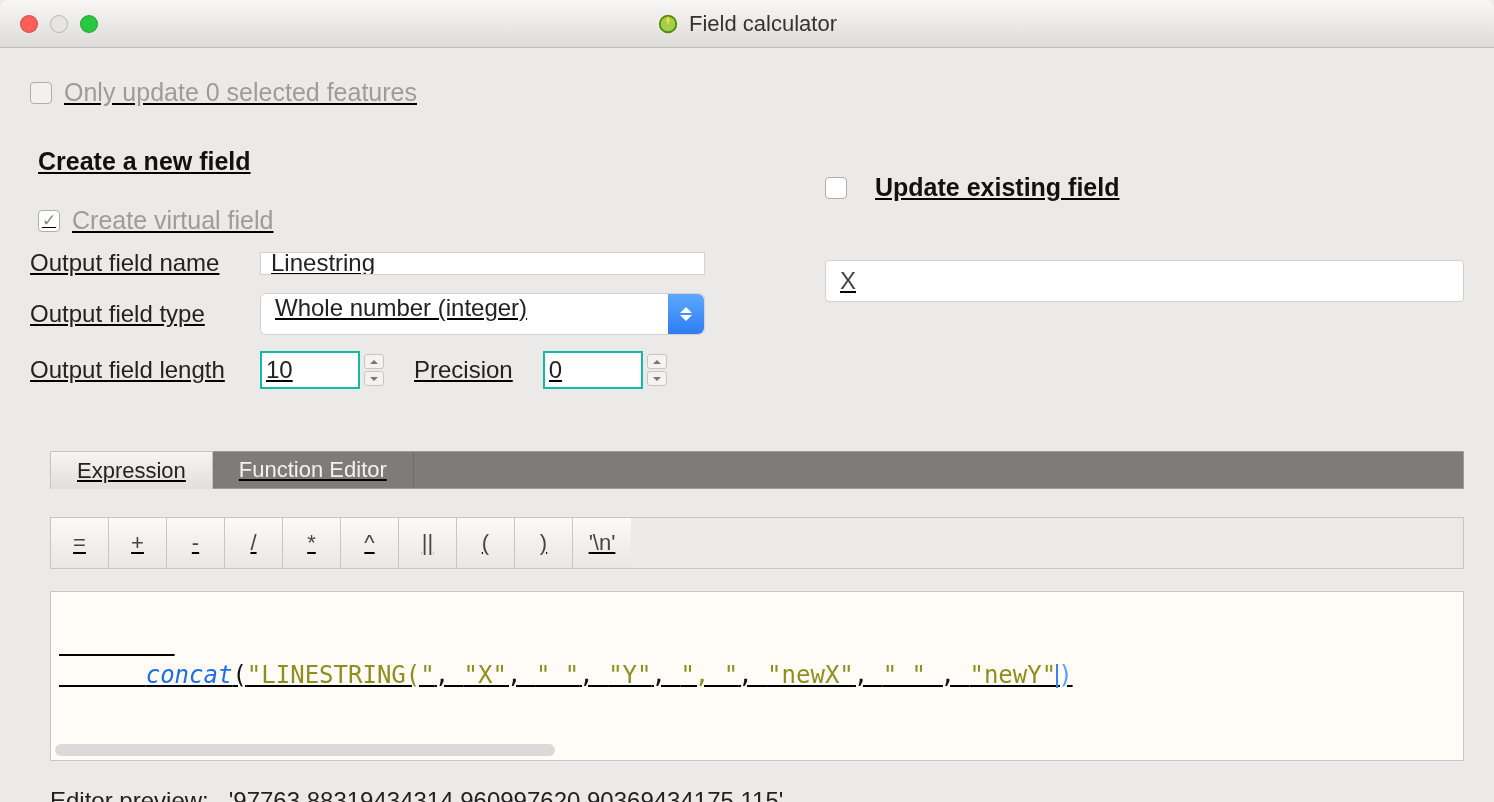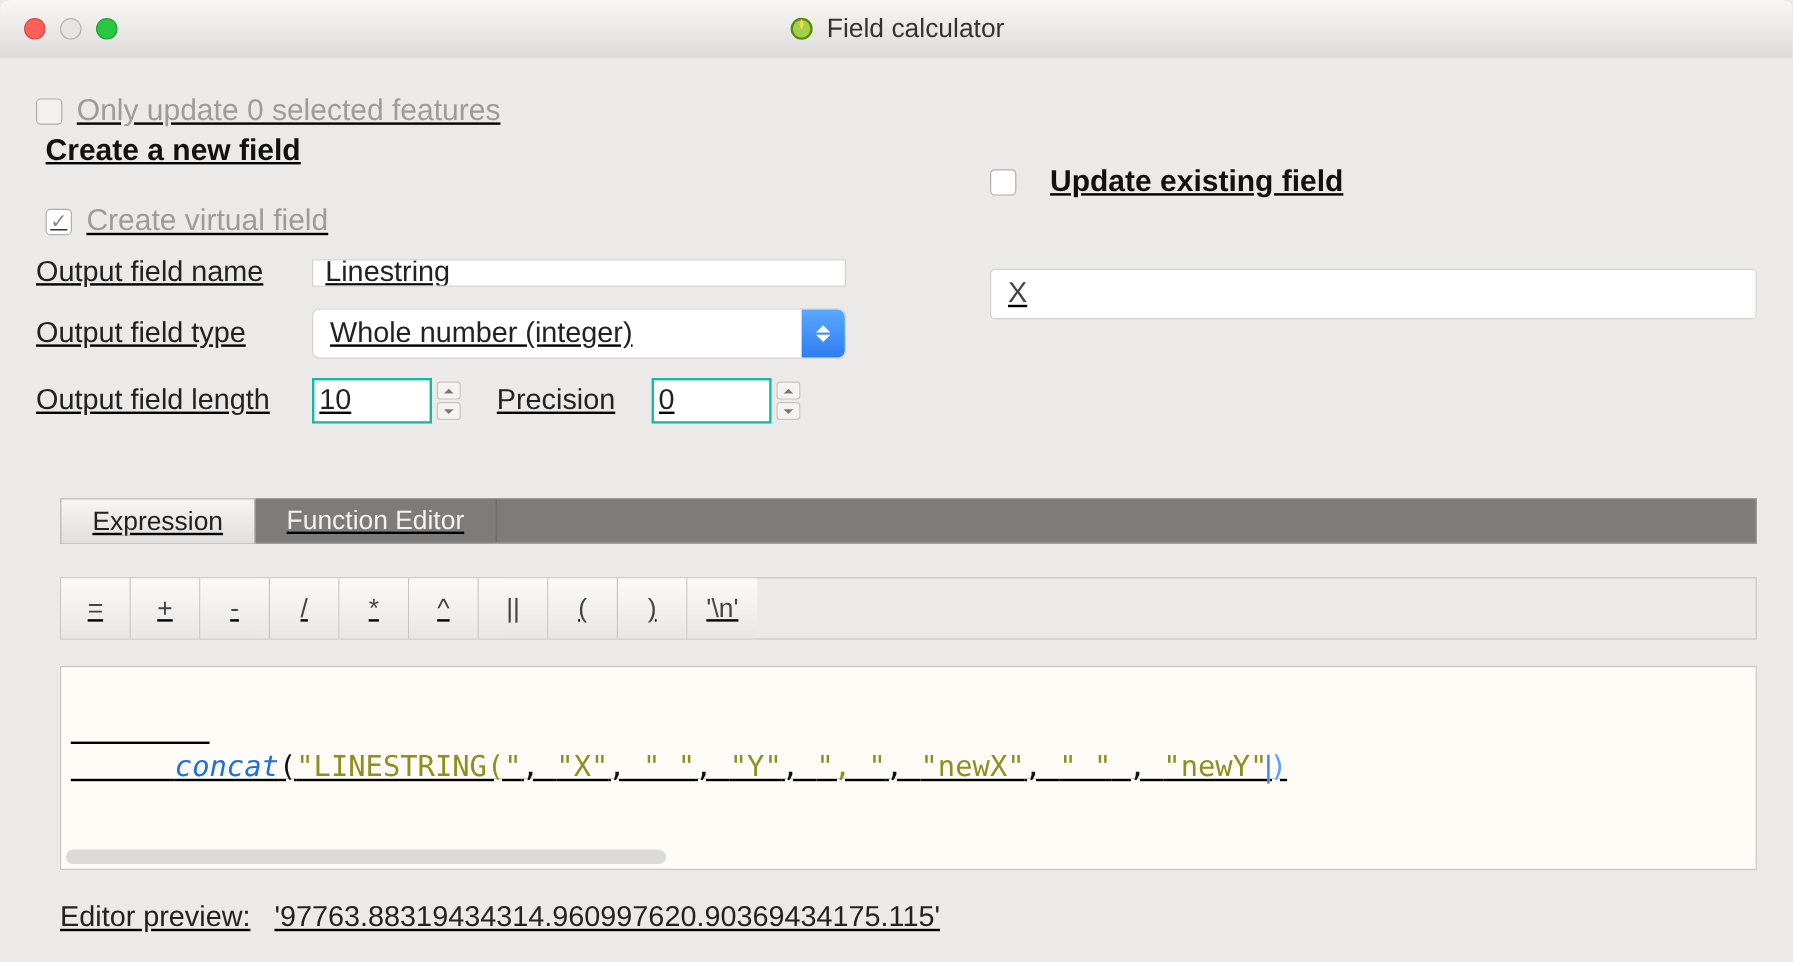--- a/index.html
+++ b/index.html
@@ -68,20 +68,21 @@
   }
   .cb.locked { background: #f3f1f0; }
 
   .dim { color: #9e9c9a; font-size: 25px; }
   .section-title { font-weight: 700; font-size: 25px; color: #111; }
 
   .two-col {
     display: grid;
     grid-template-columns: 745px 1fr;
     column-gap: 50px;
+    margin-top: 36px;
   }
 
   .left-pad { padding-left: 8px; }
 
   .form-table {
     display: grid;
     grid-template-columns: 230px 1fr;
     row-gap: 16px;
     align-items: center;
     margin-top: 14px;
@@ -98,21 +99,21 @@
     outline: none;
   }
   .text-input.name { width: 445px; }
 
   .select-wrap {
     position: relative;
     width: 445px; height: 42px;
     background: #fff;
     border: 1px solid #d4d2d1;
     border-radius: 6px;
-    display: flex; align-items: center;
+    display: flex; 
     padding: 0 50px 0 14px;
     font-size: 24px; color: #222;
   }
   .select-arrow {
     position: absolute; right: 0; top: 0; bottom: 0;
     width: 36px;
     background: linear-gradient(#5aa8ff, #2f7df0);
     border-top-right-radius: 6px;
     border-bottom-right-radius: 6px;
     display: flex; flex-direction: column;

